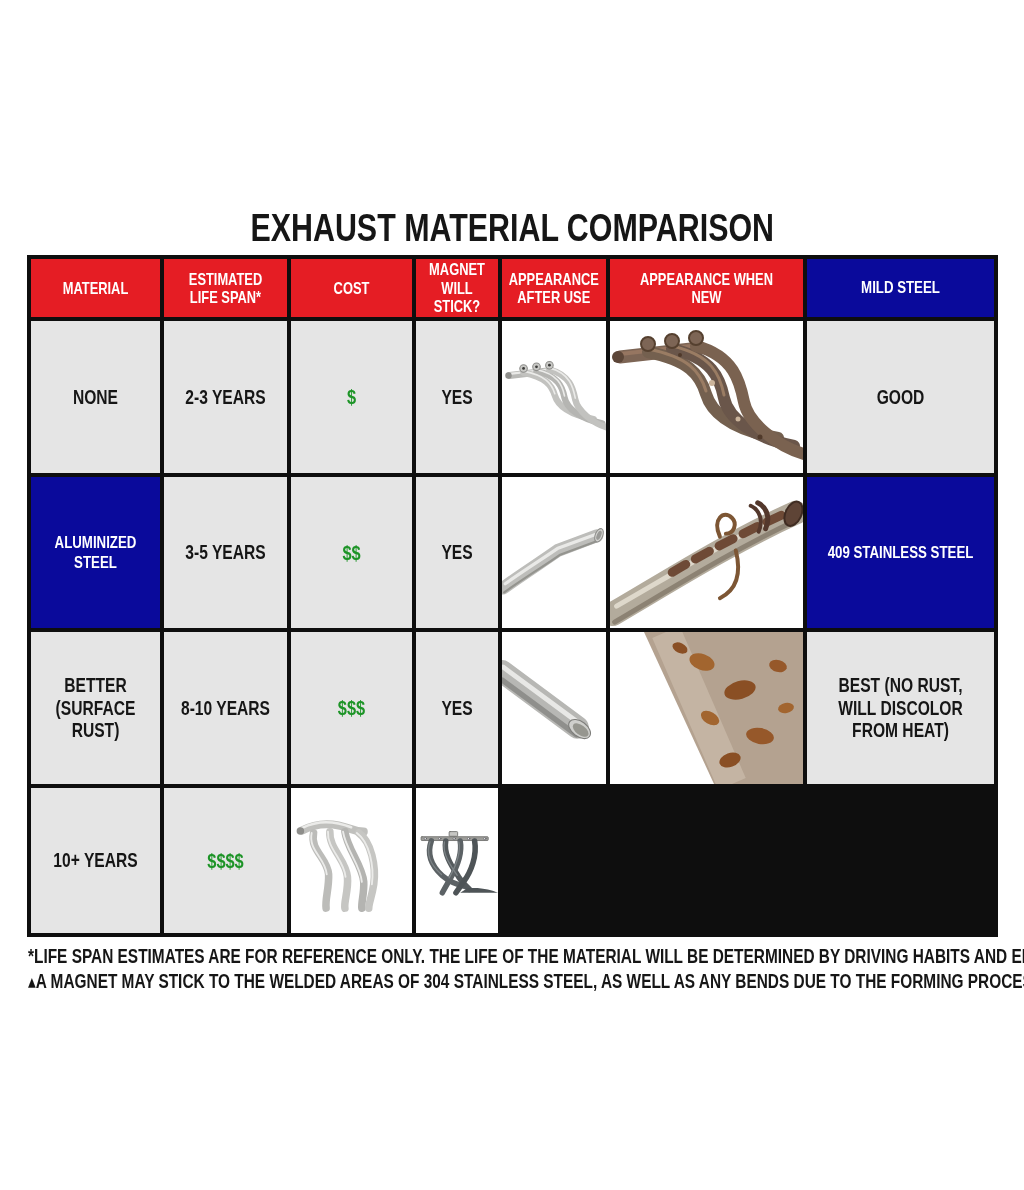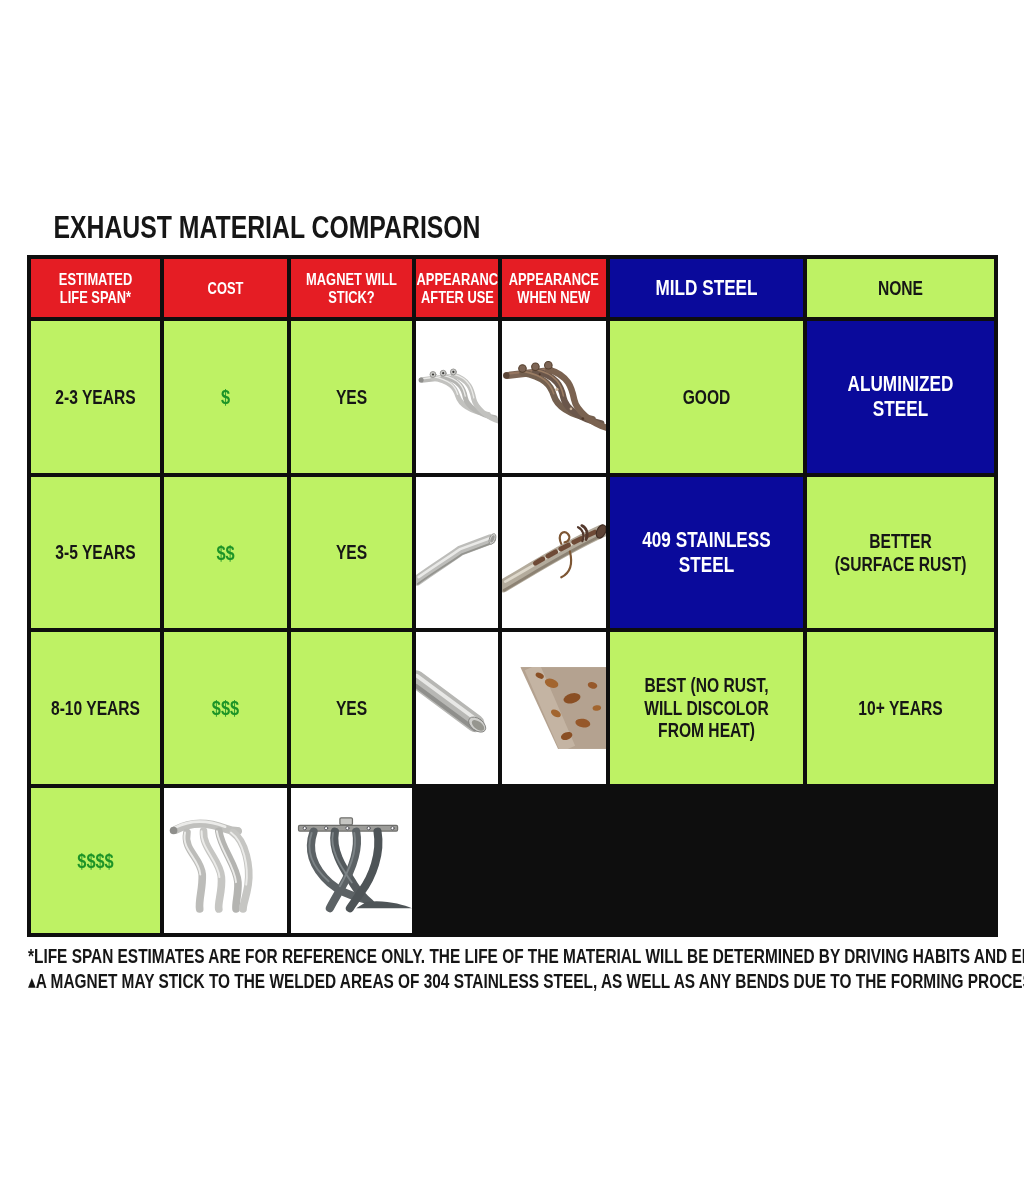--- a/index.html
+++ b/index.html
@@ -1,48 +1,51 @@
 <!DOCTYPE html>
 <html><head>
 <meta charset="utf-8">
 <style>
   html,body{margin:0;padding:0;background:#fff;}
   .page{position:relative;width:1024px;height:1190px;background:#ffffff;overflow:hidden;
         font-family:"Liberation Sans","DejaVu Sans",sans-serif;font-weight:700;color:#111;}
-  .title{position:absolute;top:208px;left:0;width:1024px;text-align:left;
-         font-size:31px;line-height:40px;letter-spacing:0px;color:#161616;white-space:nowrap;}
+  .title{position:absolute;top:208px;left:0;width:1024px;text-align:center;
+         font-size:38px;line-height:40px;letter-spacing:0px;color:#161616;white-space:nowrap;}
   .title .cond{display:inline-block;transform:scaleX(.80);transform-origin:50% 50%;}
   .tbl{position:absolute;left:27px;top:255px;width:971px;height:682px;box-sizing:border-box;
        display:grid;grid-template-columns:129px 123px 121px 82px 104px 193px 187px;
        grid-template-rows:58px 152px 151px 152px 145px;
        gap:4px;background:#0e0e0e;border:4px solid #0e0e0e;}
-  .cell{background:#bef264;display:flex;align-items:center;justify-content:center;
+  .cell{background:#e5e5e5;display:flex;align-items:center;justify-content:center;
         text-align:center;overflow:hidden;position:relative;}
   .cell .cond{display:block;width:128%;transform:scaleX(.78);transform-origin:50% 50%;line-height:1.12;}
   .hdr{background:#e51d24;color:#ffffff;font-size:16.5px;}
-  .mat{background:#0a0a9b;color:#ffffff;font-size:22px;}
+  .mat{background:#0a0a9b;color:#ffffff;font-size:17px;}
   .txt{font-size:20px;color:#161616;}
   .cost{font-size:21px;color:#1d9427;}
   .photo{background:#ffffff;padding:0;}
   .photo svg{width:100%;height:100%;display:block;}
   .footnotes{position:absolute;left:28px;top:944px;width:990px;color:#161616;}
   .footnotes .line{font-size:19.5px;line-height:25px;white-space:nowrap;}
   .footnotes .cond{display:inline-block;transform:scaleX(.79);transform-origin:0 50%;}
 </style>
 </head>
 <body>
 
 <div class="page">
 
   <div class="title">
     <span class="cond">EXHAUST MATERIAL COMPARISON</span>
   </div>
 
   <div class="tbl">
 
+    <div class="cell hdr">
+        <span class="cond">MATERIAL</span>
+      </div>
     <div class="cell hdr">
         <span class="cond">ESTIMATED LIFE SPAN*</span>
       </div>
     <div class="cell hdr">
         <span class="cond">COST</span>
       </div>
     <div class="cell hdr">
         <span class="cond">MAGNET WILL STICK?</span>
       </div>
     <div class="cell hdr">

